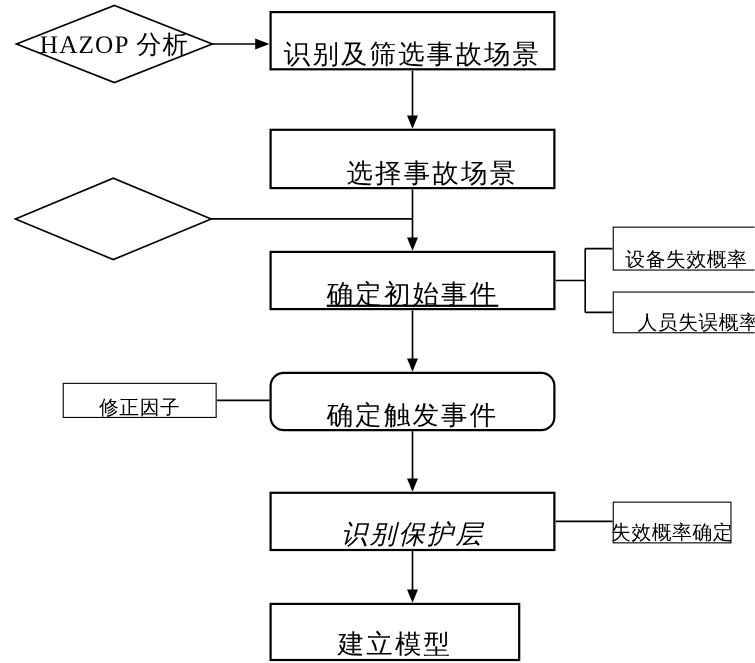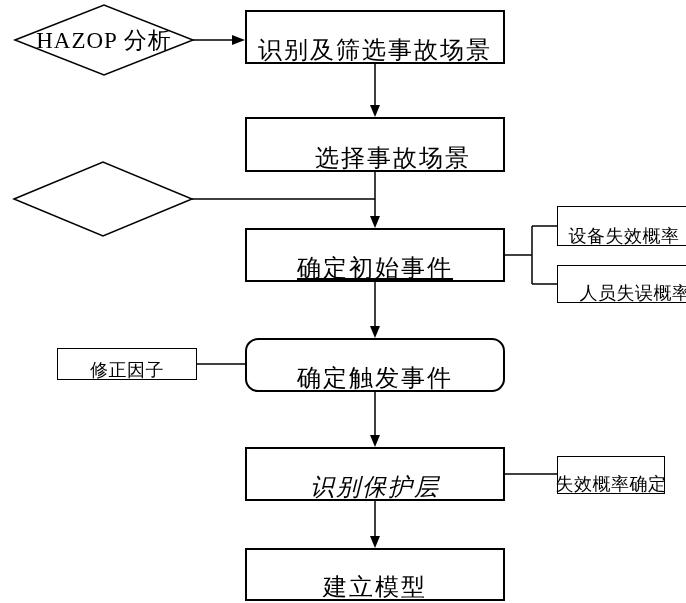--- a/index.html
+++ b/index.html
@@ -33,21 +33,21 @@
     font-size:23px; letter-spacing:1px; white-space:nowrap;
     background:transparent;
     line-height:1;
   }
   
   .b-identify   { left:233px; top:10px;  width:260px; height:54px; }
   .b-select     { left:233px; top:117px; width:260px; height:55px;padding-left:36px; }
   .b-initial    { left:233px; top:228px; width:260px; height:54px;text-decoration:underline; }
   .b-trigger    { left:233px; top:338px; width:260px; height:54px;border-radius:13px; }
   .b-protect    { left:233px; top:447px; width:260px; height:54px;font-style:italic; }
-  .b-model      { left:233px; top:548px; width:260px; height:53px; }
+  .b-model      { left:233px; top:548px; width:228px; height:53px; }
   
   .b-equip      { left:545px; top:206px; width:134px; height:40px; }
   .b-human      { left:545px; top:265px; width:156px; height:38px; }
   .b-failprob   { left:545px; top:456px; width:108px; height:38px; }
   .b-corr       { left:45px;  top:348px; width:140px; height:32px; font-size:22px; letter-spacing:1px; }
   
   .d-hazop { left:10px; top:22px;  width:164px; height:36px; }
   .d-lopa  { left:9px;  top:181px; width:164px; height:36px; }
 </style>
 </head>

